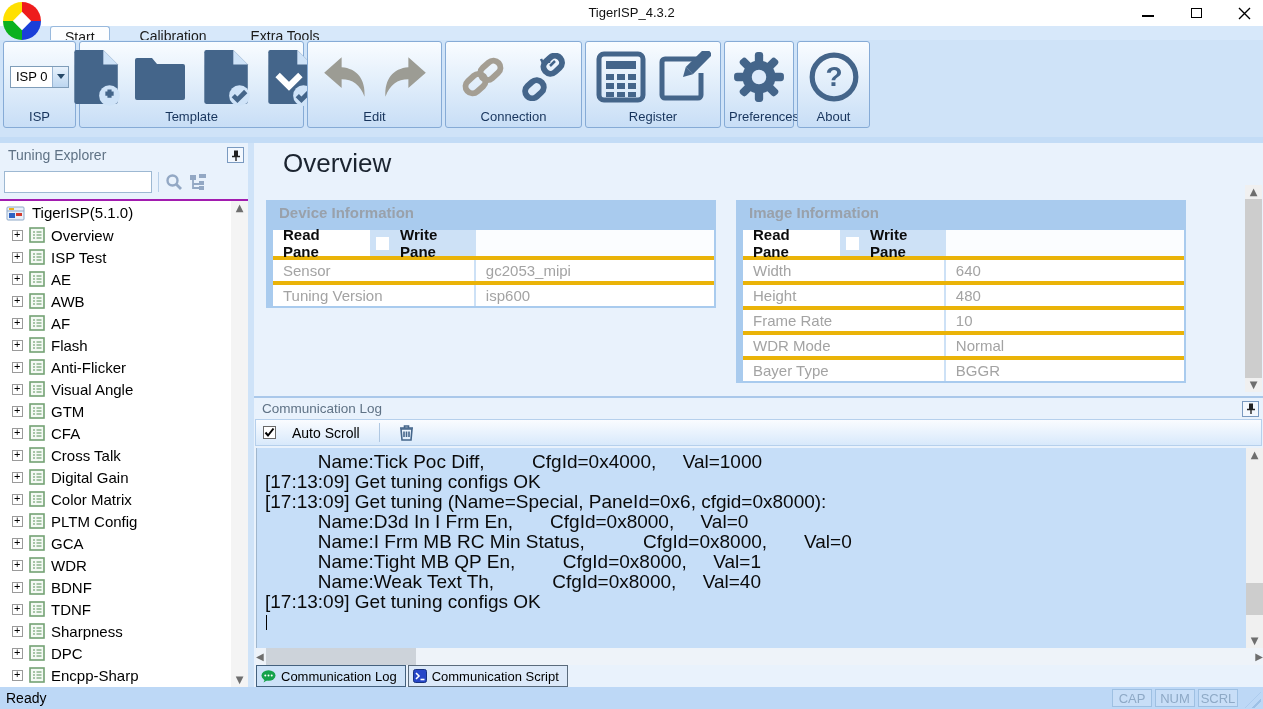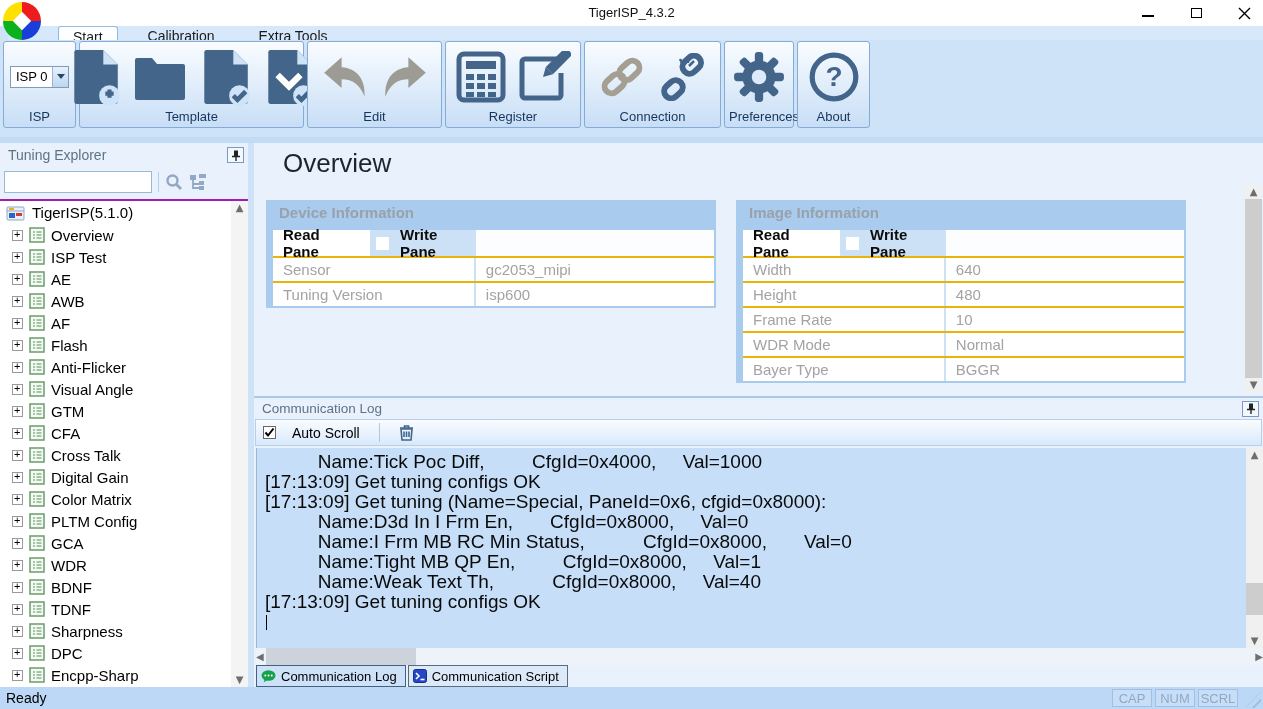--- a/index.html
+++ b/index.html
@@ -11,21 +11,21 @@
   .app-logo { position:absolute; left:3px; top:2px; width:38px; height:38px; border-radius:50%; z-index:30;
     background:conic-gradient(#ee1c1c 0 90deg, #1a3fd8 90deg 180deg, #0cb11e 180deg 270deg, #ffe000 270deg 360deg); }
   .app-logo::after { content:""; position:absolute; left:50%; top:50%; width:13px; height:13px; background:#fff; transform:translate(-50%,-50%) rotate(45deg); }
   .title-text { position:absolute; left:0; right:0; top:5px; text-align:center; font-size:13px; color:#111; }
   .win-controls { position:absolute; right:12px; top:0; height:26px; display:flex; align-items:center; gap:34px; }
   .wc-btn { width:14px; height:14px; display:flex; align-items:center; justify-content:center; }
   .glyph-min { width:12px; height:2px; background:#000; margin-top:6px; }
   .glyph-max { width:11px; height:10px; border:1.5px solid #000; }
 
   
-  .tabstrip { position:absolute; top:26px; left:8px; right:0; height:22px; background:#d7e8fa; border-bottom:1px solid #b3cfee; display:flex; align-items:flex-start; padding-left:50px; }
+  .tabstrip { position:absolute; top:26px; left:0; right:0; height:22px; background:#d7e8fa; border-bottom:1px solid #b3cfee; display:flex; align-items:flex-start; padding-left:50px; }
   .rtab { font-size:14px; color:#1a1a1a; padding:2px 14px 3px; margin-right:16px; }
   .rtab.active { background:#fdfeff; border:1px solid #98b9dd; border-bottom:none; border-radius:3px 3px 0 0; }
 
   
   .toolbar { position:absolute; top:40px; left:0; right:0; height:89px; background:#cfe3f8; display:flex; gap:3px; padding:1px 0 1px 3px; }
   .tgroup { border:1px solid #86abd6; border-radius:3px; background:linear-gradient(#f9fcff, #e3effb 45%, #c8def6); display:flex; flex-direction:column; }
   .tgroup-body { flex:1; display:flex; align-items:center; justify-content:center; gap:10px; padding:3px 6px 0; }
   .tgroup-label { text-align:center; font-size:13px; color:#17345c; padding:1px 4px 3px; white-space:nowrap; }
   .tool-btn { display:flex; align-items:center; justify-content:center; }
   .w-isp { width:73px; } .w-template { width:225px; } .w-edit { width:135px; }
@@ -58,21 +58,21 @@
   .info-panel { position:absolute; top:57px; background:#a9cbee; padding-bottom:2px; }
   .panel-dev { left:12px; width:450px; }
   .panel-img { left:482px; width:450px; }
   .panel-header { height:30px; line-height:26px; padding-left:13px; font-weight:bold; font-size:15px; color:#99a1ab; background:#a9cbee; }
   .panel-body { margin:0 2px 0 7px; background:#fbfdff; }
   .panel-tabs { display:flex; height:26px; background:#fbfdff; font-weight:bold; font-size:15px; color:#0c0c0c; }
   .ptab-left { width:46%; background:#cde1f6; display:flex; align-items:center; }
   .ptab-read { background:#fff; height:100%; display:flex; align-items:center; padding:0 12px 0 10px; }
   .ptab-gapbox { width:13px; height:13px; background:#fff; margin:0 5px 0 6px; }
   .ptab-write { padding-left:6px; }
-  .info-row { display:flex; height:25px; border-top:2px solid #eab308; background:#fff; font-size:15px; color:#a3a3a3; align-items:center; }
+  .info-row { display:flex; height:25px; border-top:4px solid #eab308; background:#fff; font-size:15px; color:#a3a3a3; align-items:center; }
   .cell-label { width:46%; padding-left:10px; border-right:2px solid #cde1f6; height:100%; display:flex; align-items:center; }
   .cell-value { flex:1; padding-left:10px; }
   .main-vscroll { position:absolute; right:1px; top:42px; width:17px; height:207px; background:#f0f0f0; display:flex; flex-direction:column; align-items:center; justify-content:space-between; padding:2px 0; }
   .main-vscroll .thumb { flex:1; width:17px; background:#cdcdcd; margin:2px 0; }
 
   
   .comm { position:absolute; left:254px; right:0; top:396px; bottom:22px; background:#e9f2fc; border-top:2px solid #aac8ea; }
   .comm-titlebar { height:21px; display:flex; align-items:center; padding:0 4px 0 8px; color:#5f7285; font-size:13.5px; }
   .comm-titlebar .sp { flex:1; }
   .comm-toolbar { height:27px; margin:0 1px; background:linear-gradient(#fafcff,#d8e9fb); border:1px solid #b6d0ec; display:flex; align-items:center; padding-left:7px; gap:16px; }
@@ -186,20 +186,43 @@
       </div>
       <div class="tool-btn">
         <svg width="48" height="44" viewBox="0 0 44 40">
           <path d="M26 2 L42 16 L26 30 L26 22 C16 22 9 27 5 38 C4 22 12 12 26 11 Z" fill="#9c9c94"></path>
         </svg>
       </div>
     </div>
     <div class="tgroup-label">Edit</div>
   </div>
 
+  <div class="tgroup w-conn">
+    <div class="tgroup-body">
+      <div class="tool-btn">
+        <svg width="52" height="48" viewBox="0 0 52 48">
+          <g transform="rotate(-42 26 24)" stroke="#a49e93" stroke-width="6" fill="none">
+            <rect x="5" y="17" width="22" height="14" rx="7"></rect>
+            <rect x="25" y="17" width="22" height="14" rx="7"></rect>
+          </g>
+        </svg>
+      </div>
+      <div class="tool-btn">
+        <svg width="52" height="48" viewBox="0 0 52 48">
+          <g transform="rotate(-42 26 24)" stroke="#44658a" stroke-width="6" fill="none">
+            <rect x="0" y="19" width="20" height="14" rx="7"></rect>
+            <rect x="30" y="13" width="20" height="14" rx="7"></rect>
+          </g>
+          <path d="M22 6 l3 6 M30 3 l0 7 M36 8 l-5 5" stroke="#44658a" stroke-width="2.5"></path>
+        </svg>
+      </div>
+    </div>
+    <div class="tgroup-label">Connection</div>
+  </div>
+
   <div class="tgroup w-reg">
     <div class="tgroup-body">
       <div class="tool-btn">
         <svg width="52" height="52" viewBox="0 0 52 52">
           <rect x="4" y="3" width="44" height="46" rx="5" fill="none" stroke="#44658a" stroke-width="5"></rect>
           <rect x="11" y="10" width="30" height="8" fill="#44658a"></rect>
           <g fill="#44658a">
             <rect x="11" y="23" width="8" height="6"></rect>
               <rect x="22" y="23" width="8" height="6"></rect>
               <rect x="33" y="23" width="8" height="6"></rect>
@@ -218,43 +241,20 @@
           <g transform="rotate(45 38 14)">
             <rect x="33" y="-6" width="10" height="28" fill="#44658a"></rect>
             <path d="M33 22 h10 l-5 9 z" fill="#44658a"></path>
           </g>
         </svg>
       </div>
     </div>
     <div class="tgroup-label">Register</div>
   </div>
 
-  <div class="tgroup w-conn">
-    <div class="tgroup-body">
-      <div class="tool-btn">
-        <svg width="52" height="48" viewBox="0 0 52 48">
-          <g transform="rotate(-42 26 24)" stroke="#a49e93" stroke-width="6" fill="none">
-            <rect x="5" y="17" width="22" height="14" rx="7"></rect>
-            <rect x="25" y="17" width="22" height="14" rx="7"></rect>
-          </g>
-        </svg>
-      </div>
-      <div class="tool-btn">
-        <svg width="52" height="48" viewBox="0 0 52 48">
-          <g transform="rotate(-42 26 24)" stroke="#44658a" stroke-width="6" fill="none">
-            <rect x="0" y="19" width="20" height="14" rx="7"></rect>
-            <rect x="30" y="13" width="20" height="14" rx="7"></rect>
-          </g>
-          <path d="M22 6 l3 6 M30 3 l0 7 M36 8 l-5 5" stroke="#44658a" stroke-width="2.5"></path>
-        </svg>
-      </div>
-    </div>
-    <div class="tgroup-label">Connection</div>
-  </div>
-
   <div class="tgroup w-pref">
     <div class="tgroup-body">
       <div class="tool-btn">
         <svg width="54" height="54" viewBox="0 0 52 52">
           <g fill="#44658a">
             <rect x="22" y="2" width="8" height="48" rx="3"></rect>
             <rect x="22" y="2" width="8" height="48" rx="3" transform="rotate(45 26 26)"></rect>
             <rect x="22" y="2" width="8" height="48" rx="3" transform="rotate(90 26 26)"></rect>
             <rect x="22" y="2" width="8" height="48" rx="3" transform="rotate(135 26 26)"></rect>
             <circle cx="26" cy="26" r="16"></circle>

